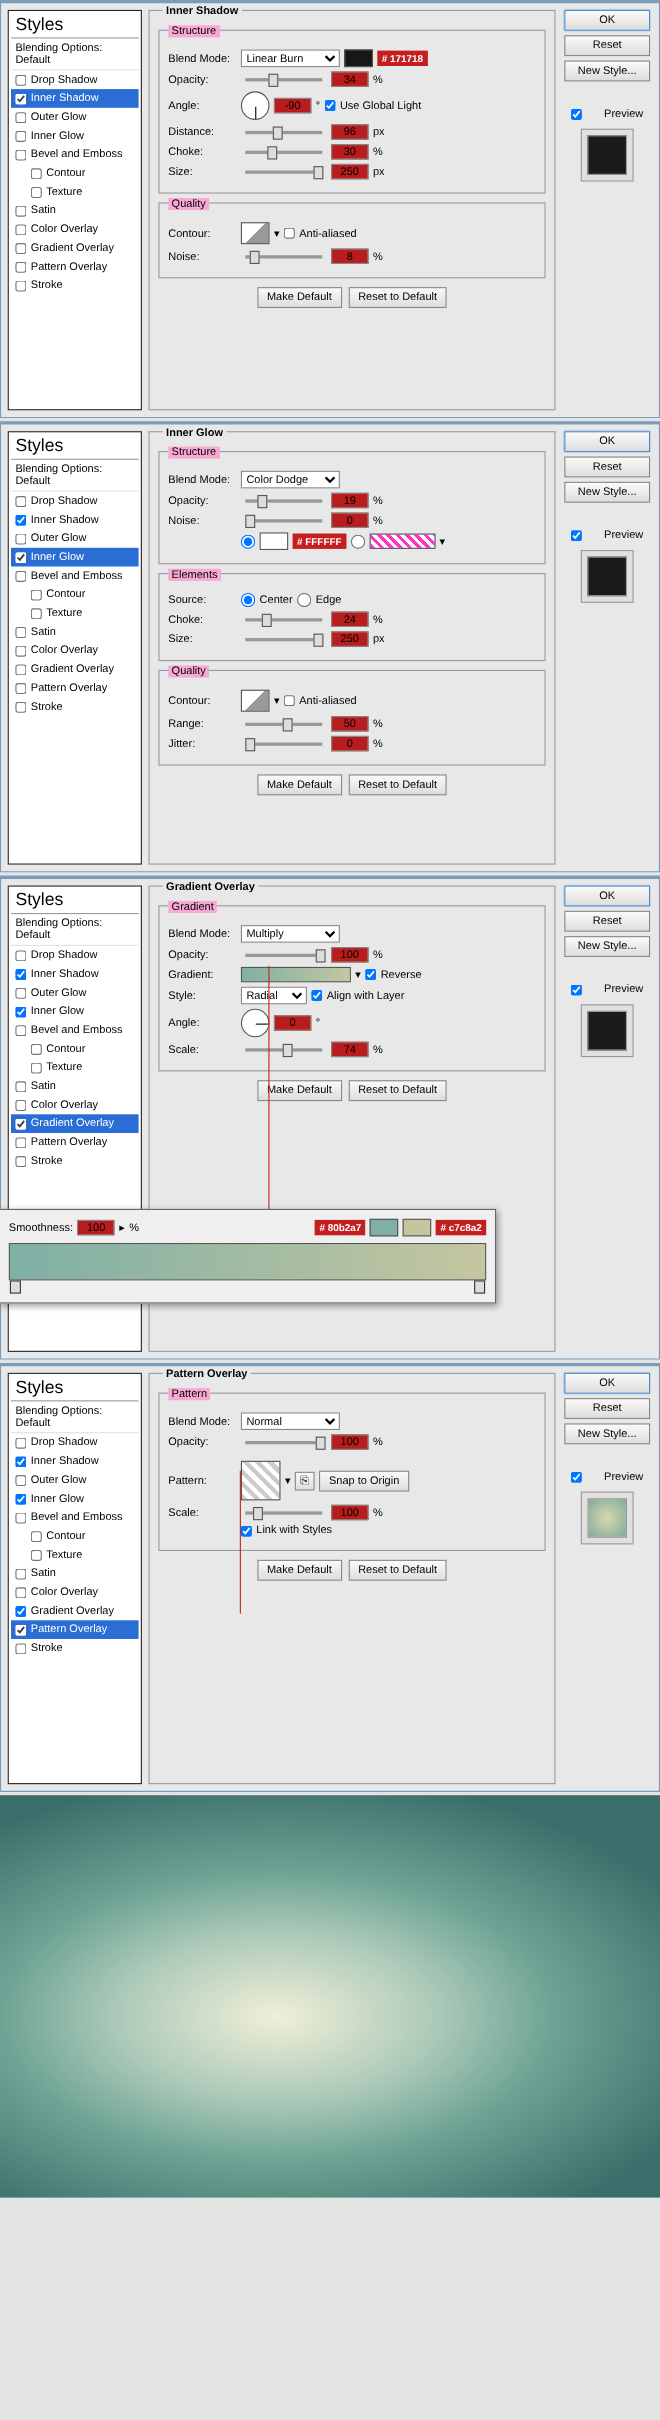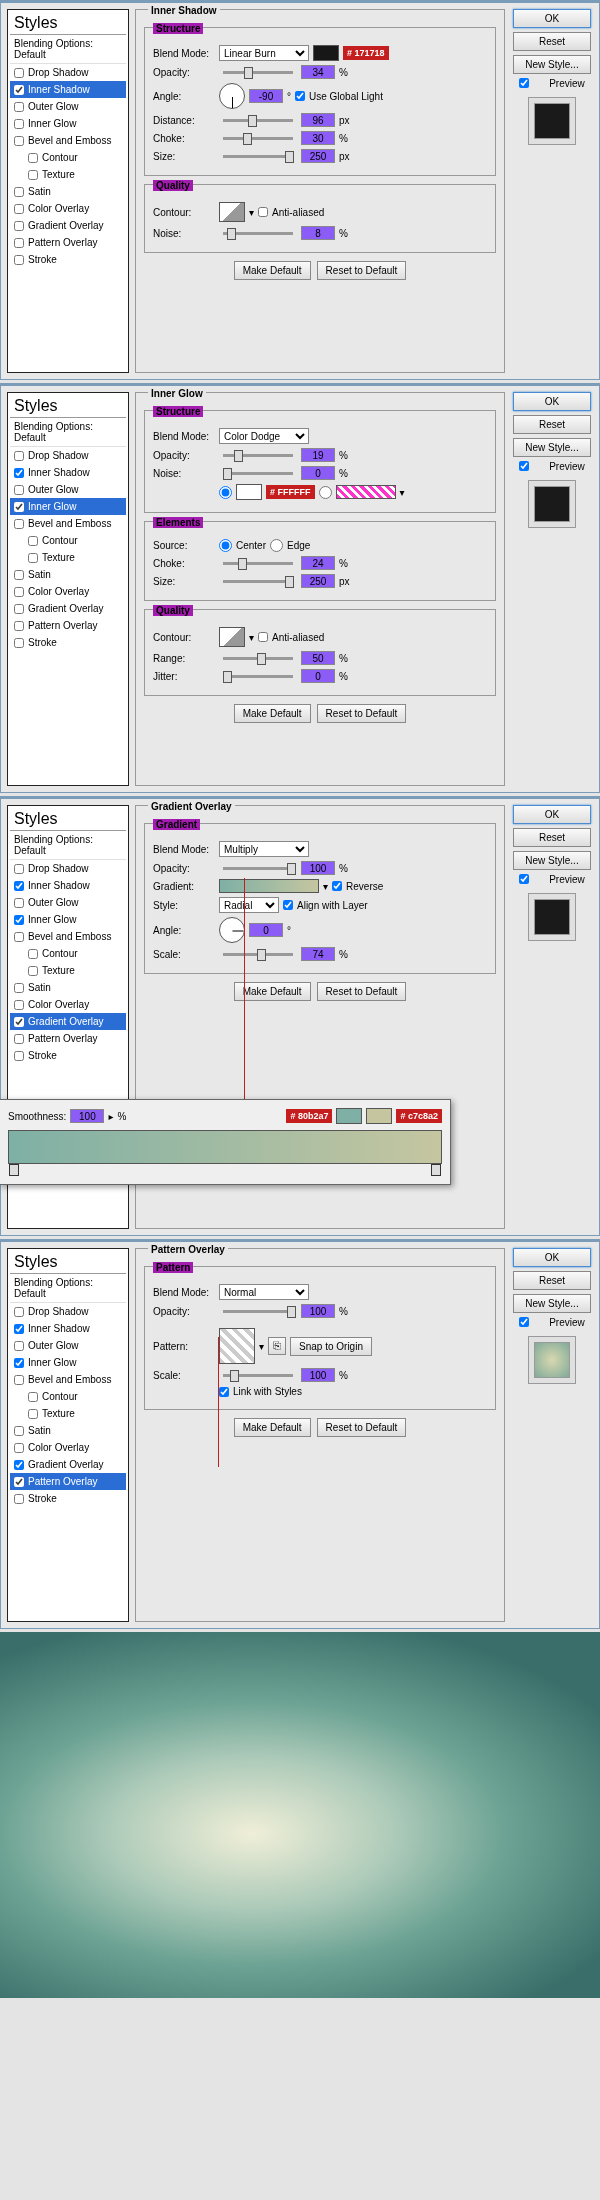--- a/index.html
+++ b/index.html
@@ -9,39 +9,39 @@
 .styles-title{font-size:16px;padding:2px 4px;border-bottom:1px solid #999}
 .blend-opt{padding:3px 4px;font-size:10px;border-bottom:1px solid #e0e0e0}
 .style-item{padding:3px 4px;font-size:10px;display:flex;align-items:flex-end;gap:4px}
 .style-item.sub{padding-left:18px}
 .style-item input{width:10px;height:10px}
 .style-item.active{background:#2a6dd4;color:#fff}
 .style-item.active input{accent-color:#fff}
 .main-panel{flex:1;border:1px solid #999;background:#e8e8e8;padding:6px 8px;position:relative}
 .section-title{font-size:10px;font-weight:bold;position:relative;top:-11px;left:4px;background:#e8e8e8;padding:0 3px;display:inline-block}
 .group{border:1px solid #999;margin-bottom:8px;padding:6px 8px 8px}
-.group-title{font-size:10px;font-weight:bold;position:relative;top:-11px;background:#a21caf;padding:0 3px;display:inline-block}
+.group-title{font-size:10px;font-weight:normal;position:relative;top:-11px;background:#f9a8d4;padding:0 3px;display:inline-block}
 .row{display:flex;align-items:center;gap:4px;margin-bottom:4px;font-size:10px}
 .row label{width:62px;text-align:left;font-size:10px}
 .row select{font-size:10px;height:16px;border:1px solid #888;background:#fff}
 .row .dd{width:90px}
 .slider{flex:1;max-width:70px;height:3px;background:#999;position:relative;margin:0 4px}
 .slider::after{content:'';position:absolute;width:7px;height:10px;background:#ddd;border:1px solid #555;top:-4px;left:var(--p,30%)}
-.numbox{width:34px;height:14px;border:1px solid #888;text-align:center;font-size:10px;background:#8b5cf6;display:inline-flex;align-items:center;justify-content:center}
+.numbox{width:34px;height:14px;border:1px solid #888;text-align:center;font-size:10px;background:#b91c1c;display:inline-flex;align-items:center;justify-content:center}
 .swatch{width:26px;height:16px;border:1px solid #555}
 .tag{background:#c41e1e;color:#fff;font-size:9px;font-weight:bold;padding:2px 4px}
 .angle{width:26px;height:26px;border:1px solid #555;border-radius:50%;position:relative;background:#fff}
 .angle::after{content:'';position:absolute;width:1px;height:11px;background:#000;left:50%;top:2px;transform-origin:bottom;transform:rotate(var(--a,0deg))}
 .chk{width:10px;height:10px}
 .contour-sw{width:26px;height:20px;border:1px solid #555;background:linear-gradient(135deg,#fff 50%,#999 50%)}
 .btn{background:linear-gradient(#fafafa,#ddd);border:1px solid #888;padding:3px 8px;font-size:10px;cursor:pointer}
 .right-panel{width:82px;display:flex;flex-direction:column;gap:4px;align-items:center}
 .right-panel .btn{width:78px;text-align:center}
 .btn.ok{border:1px solid #4a8cd4;box-shadow:0 0 2px #4a8cd4}
-.preview-row{display:flex;align-items:flex-start;gap:20px;font-size:10px;margin-top:0}
+.preview-row{display:flex;align-items:flex-end;gap:20px;font-size:10px;margin-top:20px}
 .preview-box{width:48px;height:48px;background:#e0e0e0;border:1px solid #999;margin-top:4px;display:flex;align-items:center;justify-content:center}
 .preview-inner{width:36px;height:36px;border:1px solid #999}
 .btn-row{display:flex;gap:6px;justify-content:center;margin-top:4px}
 .grad-bar{width:100px;height:14px;border:1px solid #555}
 .grad-overlay-popup{position:absolute;left:-2px;top:300px;width:452px;background:#efefef;border:1px solid #666;box-shadow:2px 2px 6px rgba(0,0,0,.4);padding:8px;z-index:10}
 .smooth-row{display:flex;align-items:center;gap:4px;margin-bottom:6px}
 .grad-edit{width:100%;height:34px;border:1px solid #555;background:linear-gradient(90deg,#7eb0a5,#c5c6a0);position:relative;margin-bottom:12px}
 .stop{position:absolute;width:10px;height:12px;background:#ddd;border:1px solid #333;bottom:-13px}
 .stop.s1{left:0}
 .stop.s2{right:0}

